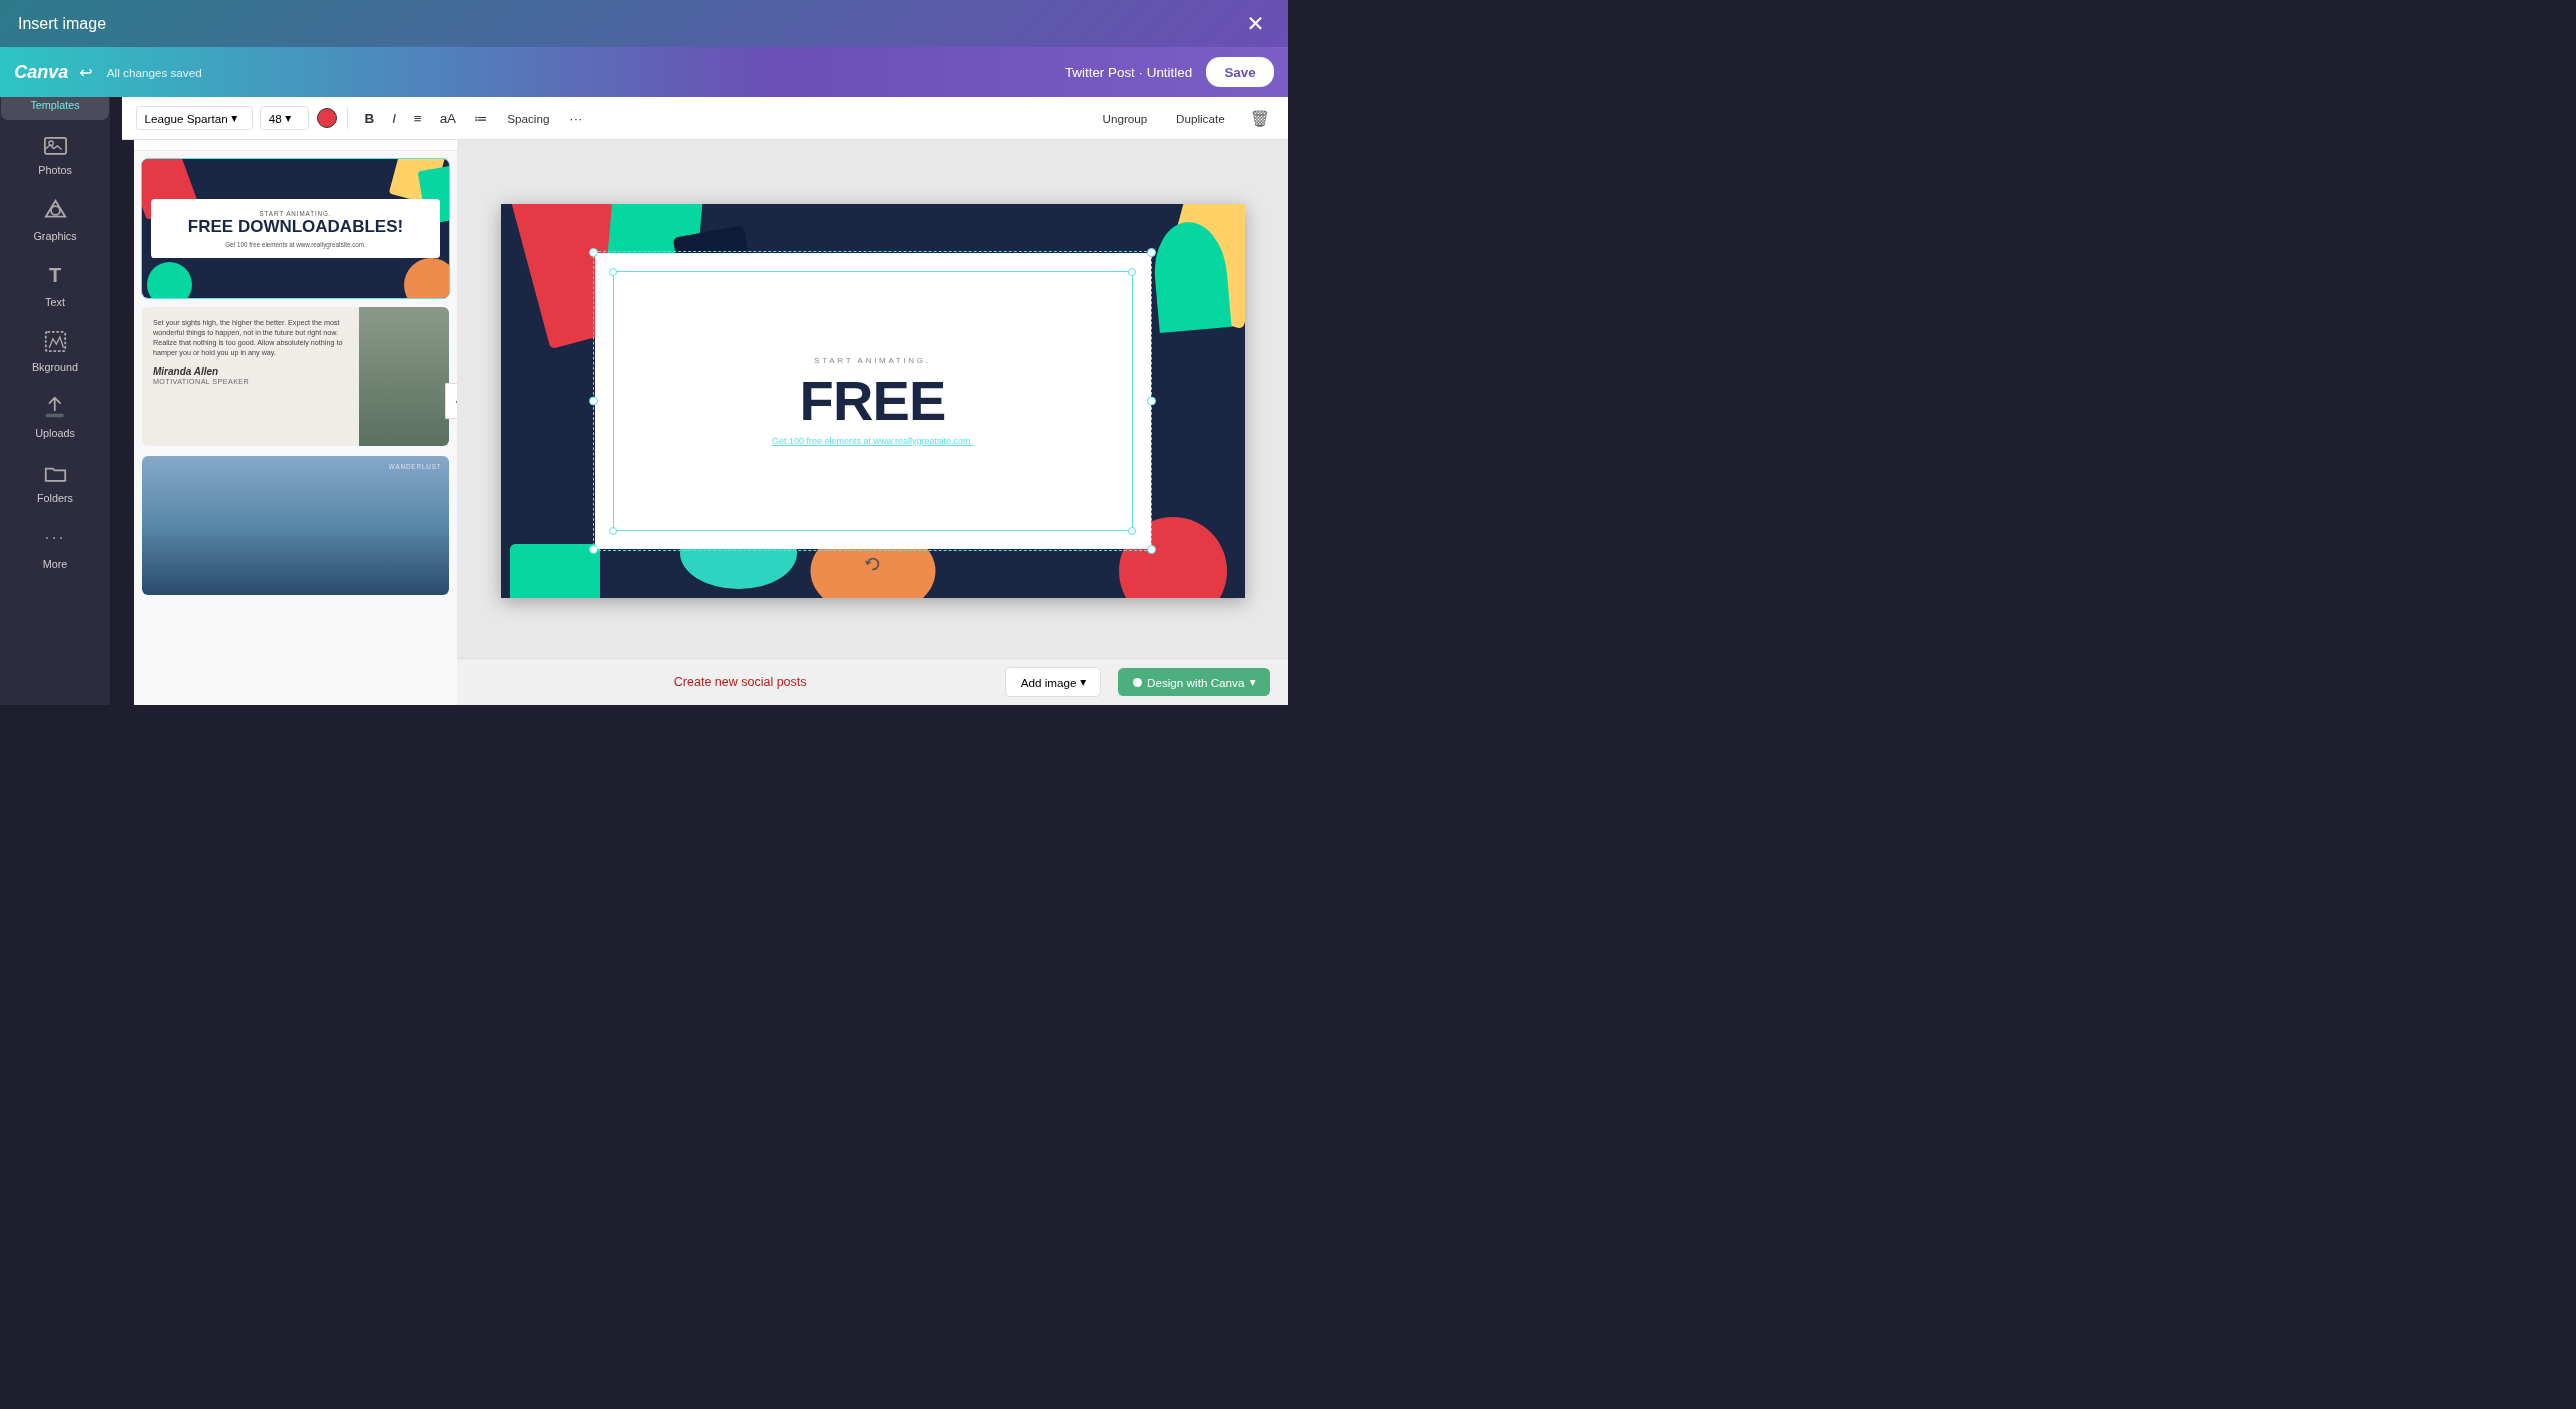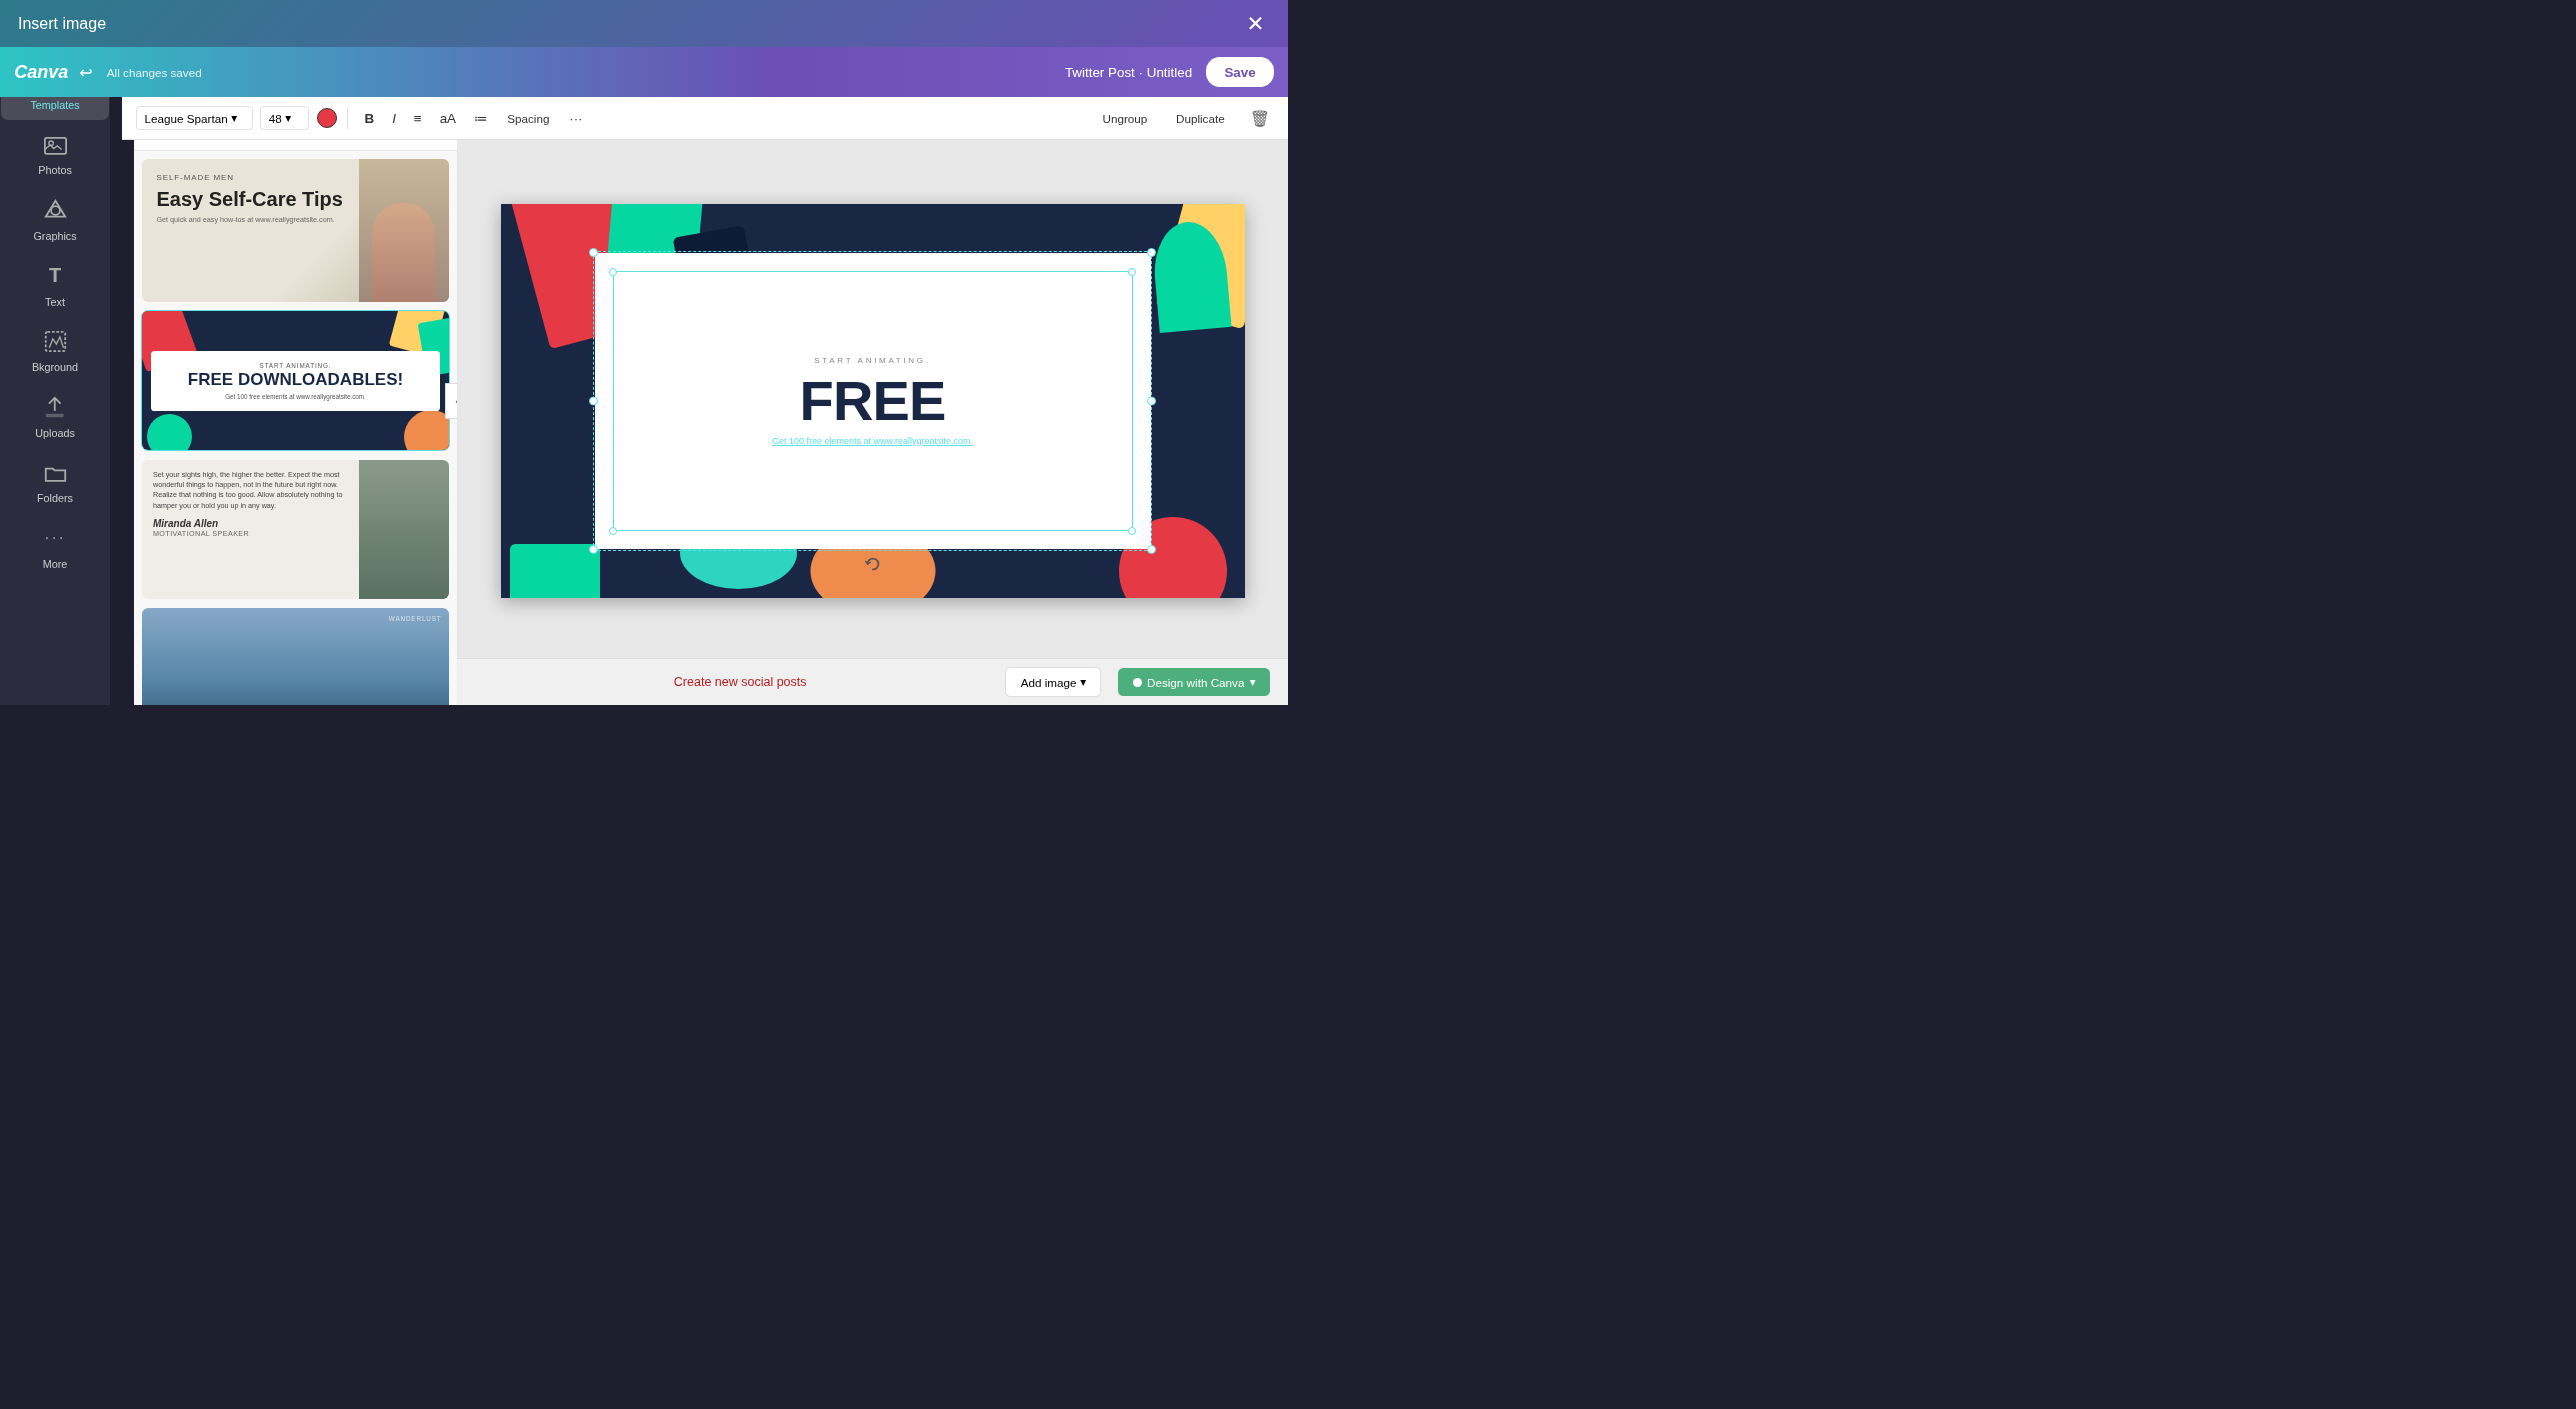--- a/index.html
+++ b/index.html
@@ -714,32 +714,20 @@
 </div>
 
 <div class="templates-panel">
   <div class="templates-search">
     <div class="search-input-wrap">
       <span class="search-icon">🔍</span>
       <input type="text" placeholder="Search Templates Pro" style="">
     </div>
   </div>
 
-  <div class="template-card">
-    <div class="card-self-care">
-      <div class="card-text-area">
-        <div class="card-tag">Self-Made Men</div>
-        <div class="card-headline">Easy Self-Care Tips</div>
-        <div class="card-sub">Get quick and easy how-tos at www.reallygreatsite.com.</div>
-      </div>
-      <div class="card-img">
-        <div class="person-shape"></div>
-      </div>
-    </div>
-  </div>
 
   <div class="template-card selected">
     <div class="card-free">
       <div class="card-shape-tl"></div>
       <div class="card-shape-tr"></div>
       <div class="card-shape-green"></div>
       <div class="card-shape-bl"></div>
       <div class="card-shape-br"></div>
       <div class="card-free-inner">
         <div class="card-free-tag">Start Animating.</div>

